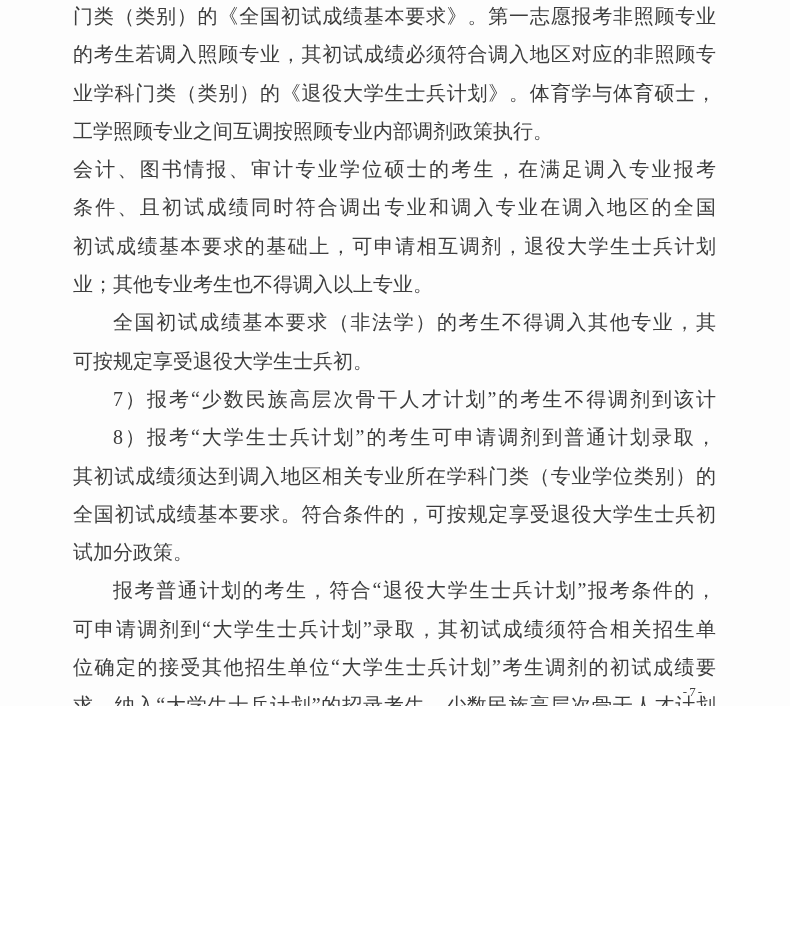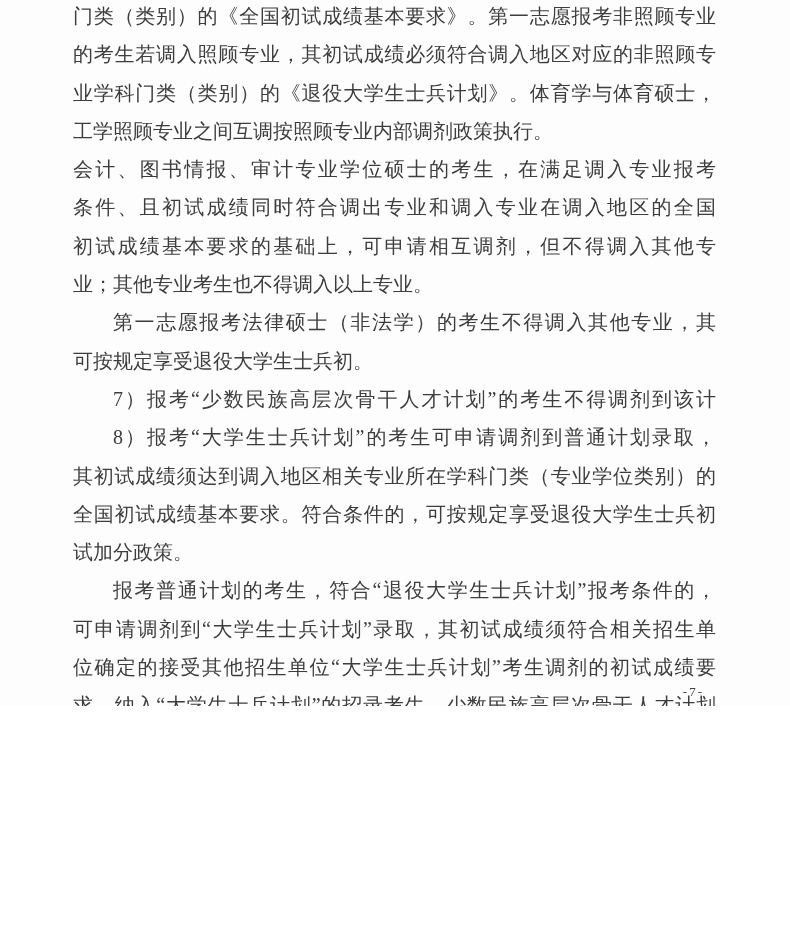--- a/index.html
+++ b/index.html
@@ -49,23 +49,23 @@
 <body>
 
 <div class="page">
   <div class="text-block" id="text-block">
       <div class="line jlast">门类（类别）的《全国初试成绩基本要求》。第一志愿报考非照顾专业</div>
       <div class="line jlast">的考生若调入照顾专业，其初试成绩必须符合调入地区对应的非照顾专</div>
       <div class="line jlast">业学科门类（类别）的《退役大学生士兵计划》。体育学与体育硕士，</div>
       <div class="line">工学照顾专业之间互调按照顾专业内部调剂政策执行。</div>
       <div class="line jlast">会计、图书情报、审计专业学位硕士的考生，在满足调入专业报考</div>
       <div class="line jlast">条件、且初试成绩同时符合调出专业和调入专业在调入地区的全国</div>
-      <div class="line jlast">初试成绩基本要求的基础上，可申请相互调剂，但不得调入其他专</div>
+      <div class="line jlast">初试成绩基本要求的基础上，可申请相互调剂，退役大学生士兵计划</div>
       <div class="line">业；其他专业考生也不得调入以上专业。</div>
-      <div class="line indent jlast">第一志愿报考法律硕士（非法学）的考生不得调入其他专业，其</div>
+      <div class="line indent jlast">全国初试成绩基本要求（非法学）的考生不得调入其他专业，其</div>
       <div class="line">可按规定享受退役大学生士兵初。</div>
       <div class="line indent jlast">7）报考“少数民族高层次骨干人才计划”的考生不得调剂到该计</div>
       <div class="line indent jlast">8）报考“大学生士兵计划”的考生可申请调剂到普通计划录取，</div>
       <div class="line jlast">其初试成绩须达到调入地区相关专业所在学科门类（专业学位类别）的</div>
       <div class="line jlast">全国初试成绩基本要求。符合条件的，可按规定享受退役大学生士兵初</div>
       <div class="line">试加分政策。</div>
       <div class="line indent jlast">报考普通计划的考生，符合“退役大学生士兵计划”报考条件的，</div>
       <div class="line jlast">可申请调剂到“大学生士兵计划”录取，其初试成绩须符合相关招生单</div>
       <div class="line jlast">位确定的接受其他招生单位“大学生士兵计划”考生调剂的初试成绩要</div>
       <div class="line jlast">求。纳入“大学生士兵计划”的招录考生，少数民族高层次骨干人才计划</div>

